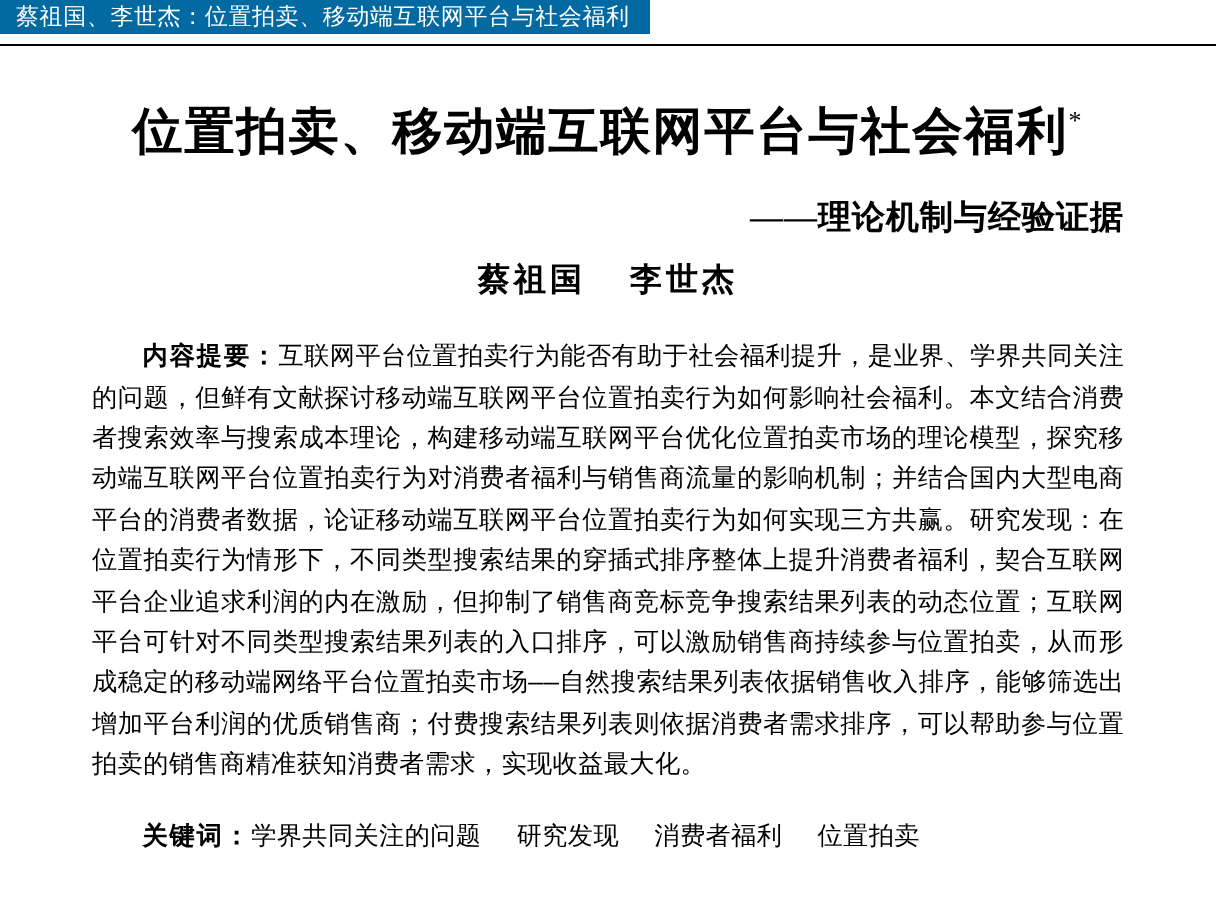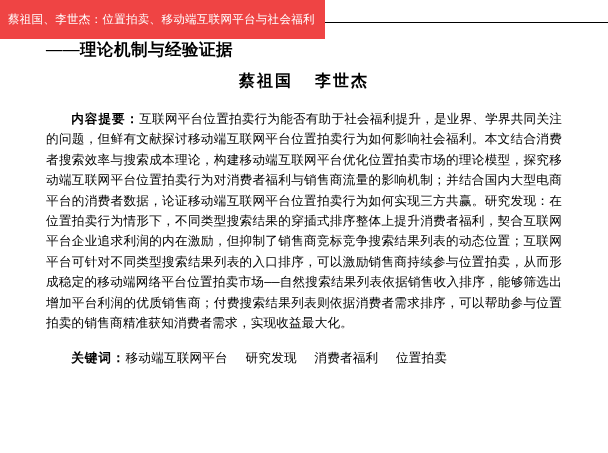--- a/index.html
+++ b/index.html
@@ -24,24 +24,24 @@
   .runhead {
     position: relative;
     height: 22px;
     border-bottom: 1px solid #000;
     margin: 0 0 0 0;
   }
   .runhead-inner {
     position: absolute;
     left: 0;
     top: 0;
-    height: 39px;
+    height: 17px;
     display: flex;
     align-items: center;
-    background: #ef4444;
+    background: #0369a1;
     color: #ffffff;
     font-size: 11.5px;
     padding: 0 10px 0 8px;
     letter-spacing: 0.3px;
     white-space: nowrap;
     font-family: "Liberation Serif", serif;
   }
   .content {
     padding: 0 46px;
     box-sizing: border-box;
@@ -54,21 +54,21 @@
     margin-top: 28px;
     line-height: 1.25;
     font-family: "Liberation Serif", serif;
   }
   .title sup {
     font-size: 13px;
     font-weight: normal;
     vertical-align: super;
   }
   .subtitle {
-    text-align: left;
+    text-align: right;
     font-size: 16.5px;
     font-weight: bold;
     margin-top: 16px;
     letter-spacing: 0.5px;
   }
   .authors {
     text-align: center;
     font-size: 16px;
     font-weight: bold;
     margin-top: 10px;
@@ -118,29 +118,32 @@
 <body>
 
 <div class="page">
 
   <div class="runhead">
     <div class="runhead-inner">蔡祖国、李世杰：位置拍卖、移动端互联网平台与社会福利</div>
   </div>
 
   <div class="content">
 
+    <div class="title">
+      <span>位置拍卖、移动端互联网平台与社会福利</span><sup>*</sup>
+    </div>
 
     <div class="subtitle">——理论机制与经验证据</div>
 
     <div class="authors">
       <span>蔡祖国</span><span class="gap"></span><span>李世杰</span>
     </div>
 
     <div class="abstract">
       <span class="indent"></span><span class="lead">内容提要：</span><span>互联网平台位置拍卖行为能否有助于社会福利提升，是业界、学界共同关注的问题，但鲜有文献探讨移动端互联网平台位置拍卖行为如何影响社会福利。本文结合消费者搜索效率与搜索成本理论，构建移动端互联网平台优化位置拍卖市场的理论模型，探究移动端互联网平台位置拍卖行为对消费者福利与销售商流量的影响机制；并结合国内大型电商平台的消费者数据，论证移动端互联网平台位置拍卖行为如何实现三方共赢。研究发现：在位置拍卖行为情形下，不同类型搜索结果的穿插式排序整体上提升消费者福利，契合互联网平台企业追求利润的内在激励，但抑制了销售商竞标竞争搜索结果列表的动态位置；互联网平台可针对不同类型搜索结果列表的入口排序，可以激励销售商持续参与位置拍卖，从而形成稳定的移动端网络平台位置拍卖市场——自然搜索结果列表依据销售收入排序，能够筛选出增加平台利润的优质销售商；付费搜索结果列表则依据消费者需求排序，可以帮助参与位置拍卖的销售商精准获知消费者需求，实现收益最大化。</span>
     </div>
 
     <div class="keywords">
-      <span class="indent"></span><span class="lead">关键词：</span><span>移动端互联网平台</span><span class="kw-gap"></span><span>研究发现</span><span class="kw-gap"></span><span>消费者福利</span><span class="kw-gap"></span><span>位置拍卖</span>
+      <span class="indent"></span><span class="lead">关键词：</span><span>学界共同关注的问题</span><span class="kw-gap"></span><span>研究发现</span><span class="kw-gap"></span><span>消费者福利</span><span class="kw-gap"></span><span>位置拍卖</span>
     </div>
 
   </div>
 </div>
 
 </body></html>

